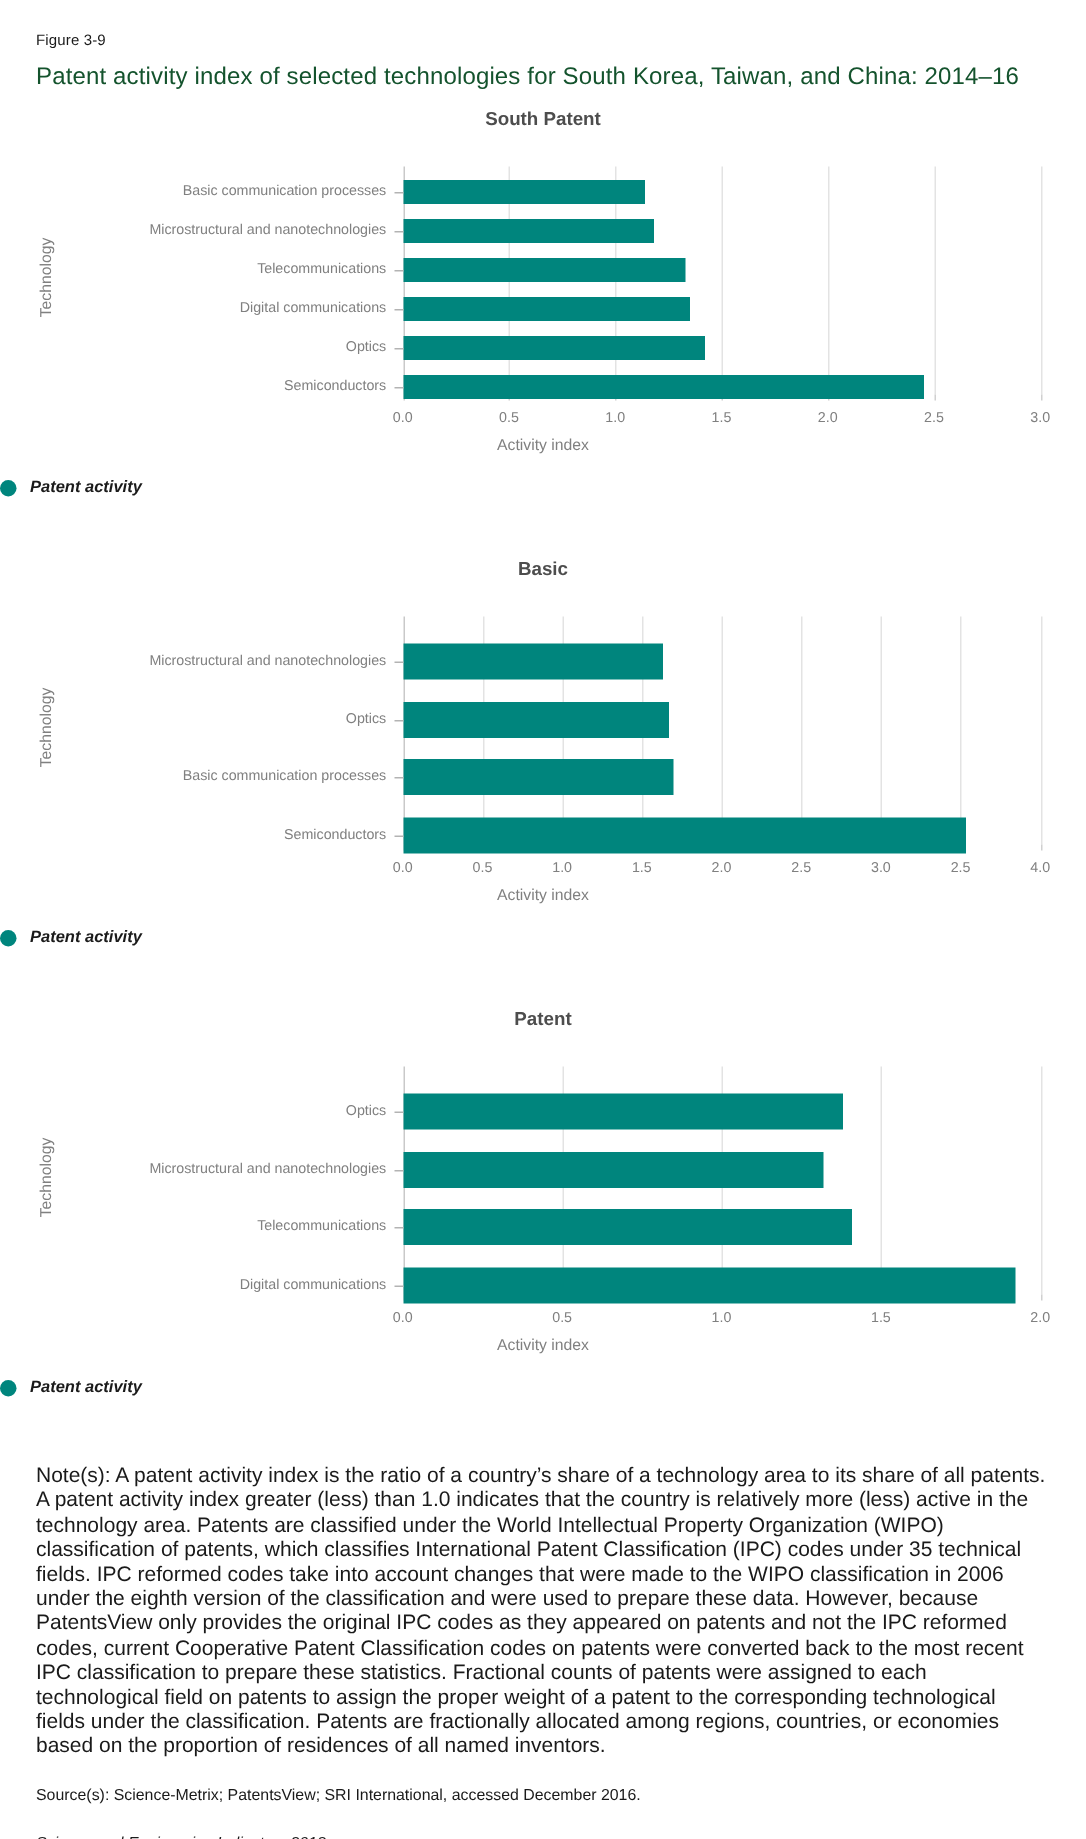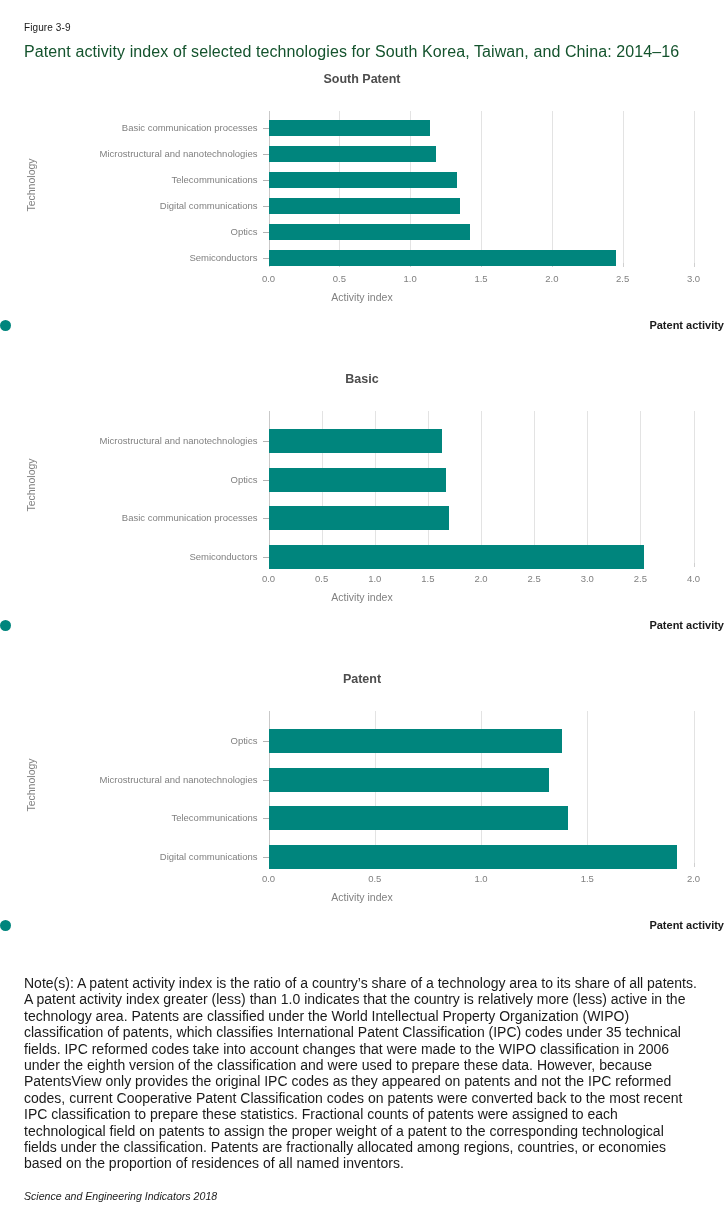--- a/index.html
+++ b/index.html
@@ -61,21 +61,21 @@
     text-align:center; white-space:nowrap;
   }
   .xtick-mark { position:absolute; width:1px; height:4px; background:#d0d0d0; }
   .axis-x-title {
     position:absolute; width:100%; text-align:center;
     font-size:10.5px; color:#808080;
   }
 
   .legend {
     position:absolute; width:100%;
-    display:flex; align-items:center; justify-content:space-between; gap:9px;
+    display:flex; align-items:center; justify-content:flex-start; gap:9px;font-style:italic;
   }
   .legend-dot {
     width:11px; height:11px; border-radius:50%; background:#00857D;
     display:inline-block; flex:0 0 auto;
   }
   .legend-label { font-size:11px; font-weight:bold; color:#1a1a1a; }
 
   
   .footer { position:absolute; left:24px; width:676px; }
   .note {
@@ -222,16 +222,17 @@
         <div class="axis-x-title" style="top: 891px; left: 0px;">Activity index</div>
         <div class="legend" style="top: 919px;">
           <span class="legend-dot" style="background: rgb(0, 133, 125);"></span>
           <span class="legend-label">Patent activity</span>
         </div>
       </div>
     </div>
 
   <div class="footer" id="footer" style="top: 975px;">
     <div class="note">Note(s): A patent activity index is the ratio of a country’s share of a technology area to its share of all patents. A patent activity index greater (less) than 1.0 indicates that the country is relatively more (less) active in the technology area. Patents are classified under the World Intellectual Property Organization (WIPO) classification of patents, which classifies International Patent Classification (IPC) codes under 35 technical fields. IPC reformed codes take into account changes that were made to the WIPO classification in 2006 under the eighth version of the classification and were used to prepare these data. However, because PatentsView only provides the original IPC codes as they appeared on patents and not the IPC reformed codes, current Cooperative Patent Classification codes on patents were converted back to the most recent IPC classification to prepare these statistics. Fractional counts of patents were assigned to each technological field on patents to assign the proper weight of a patent to the corresponding technological fields under the classification. Patents are fractionally allocated among regions, countries, or economies based on the proportion of residences of all named inventors.</div>
+    <div class="source">Source(s): Science-Metrix; PatentsView; SRI International, accessed December 2016.</div>
     <div class="series-line">Science and Engineering Indicators 2018</div>
   </div>
 
 </div>
 
 </body></html>

